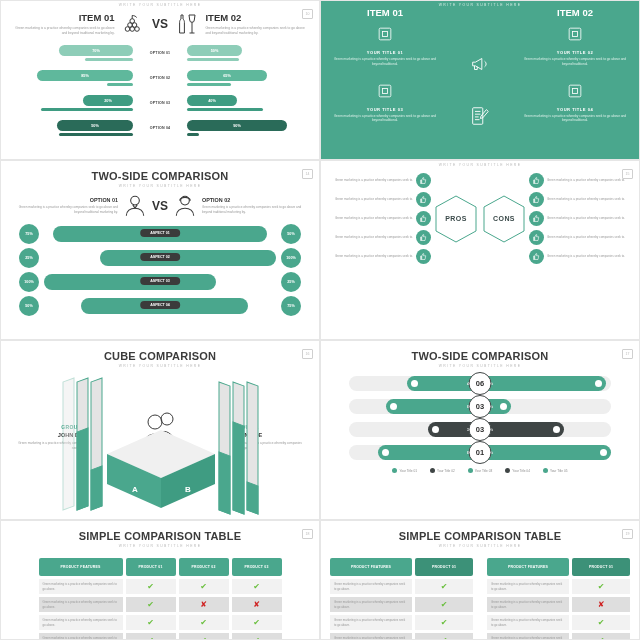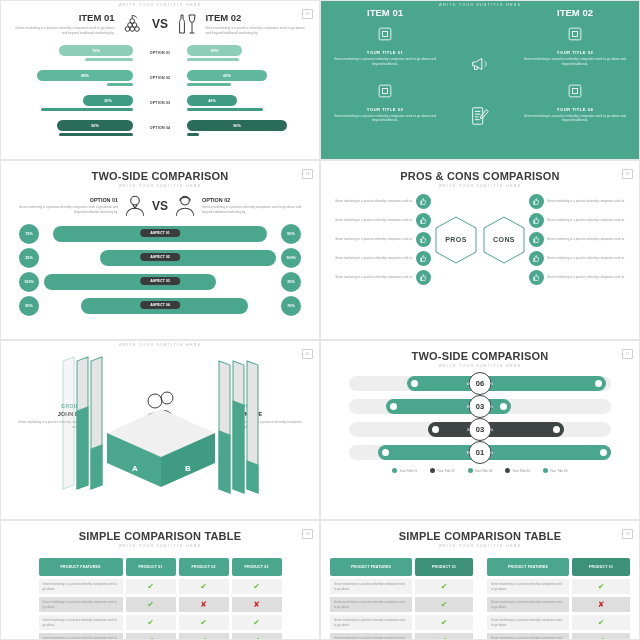--- a/index.html
+++ b/index.html
@@ -313,21 +313,20 @@
           <div class="s3bar">
             <div class="s3pill" style="left:16%;width:72%"></div>
             <div class="s3tag">ASPECT 04</div>
           </div>
           <div class="circ">75%</div>
         </div>
       </div>
   </div>
 
   <div class="slide">
-    <div class="stitle">PROS &amp; CONS COMPARISON</div>
     <div class="ssub">WRITE YOUR SUBTITLE HERE</div>
     <div class="pagemark">15</div>
     <div class="pc">
       <div class="pc-col l" id="pc-left">
           <div class="pc-item">
             <div class="txt">Green marketing is a practice whereby companies seek to.</div>
             <div class="pc-ic">
               <svg width="9" height="9" viewBox="0 0 24 24" fill="none" stroke="#fff" stroke-width="1.6">
                 <path d="M7 11v9H4v-9z"></path>
                 <path d="M7 11l4-7 2 1-1 5h6l-2 10H7z"></path>
@@ -429,20 +428,21 @@
                 <path d="M7 11l4-7 2 1-1 5h6l-2 10H7z"></path>
               </svg>
             </div>
             <div class="txt">Green marketing is a practice whereby companies seek to.</div>
           </div>
         </div>
     </div>
   </div>
 
   <div class="slide">
+    <div class="stitle">CUBE COMPARISON</div>
     <div class="ssub">WRITE YOUR SUBTITLE HERE</div>
     <div class="pagemark">16</div>
     <div class="cube-wrap">
       <div class="grp left">
         <div class="g1">GROUP A</div>
         <div class="g2">JOHN DOE</div>
         <div class="g3">Green marketing is a practice whereby companies seek to go.</div>
       </div>
       <div class="grp right">
         <div class="g1">GROUP A</div>

